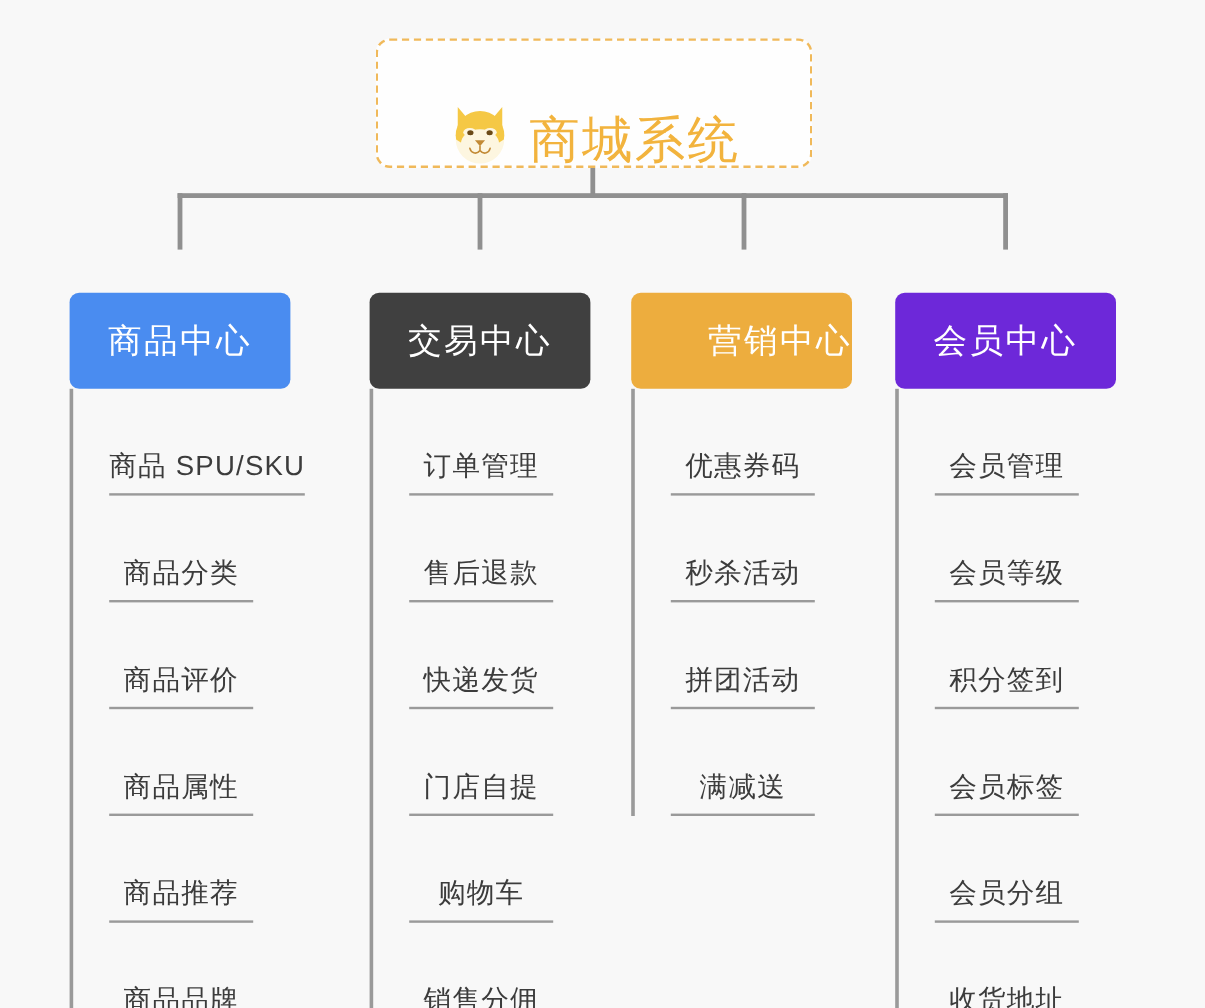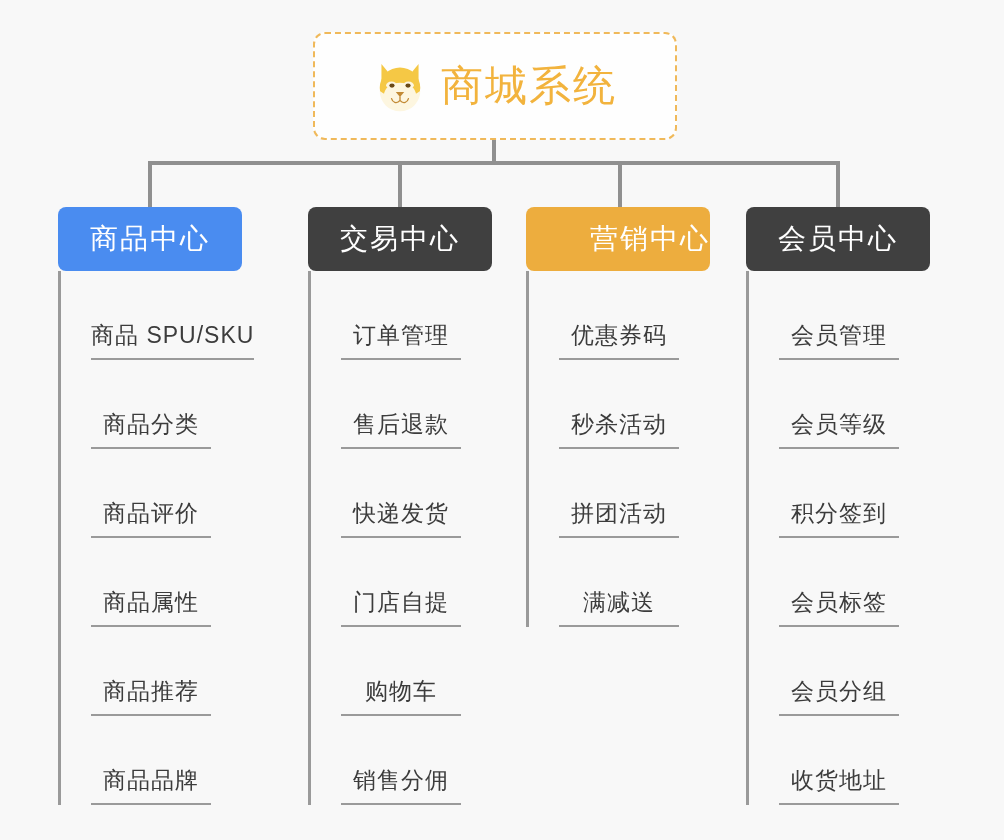--- a/index.html
+++ b/index.html
@@ -28,21 +28,21 @@
     position: absolute;
     left: 313px;
     top: 32px;
     width: 364px;
     height: 108px;
     box-sizing: border-box;
     background: #fefefe;
     border: 2px dashed #f0b95a;
     border-radius: 12px;
     display: flex;
-    align-items: center;
+    align-items: flex-end;
     justify-content: center;
     gap: 14px;
   }
   .root-icon {
     width: 54px;
     height: 54px;
     flex: 0 0 auto;
     display: block;
   }
   .root-title {
@@ -85,29 +85,30 @@
     position: absolute;
     top: 207px;
   }
   .branch-0 { left: 58px; }
   .branch-1 { left: 308px; }
   .branch-2 { left: 526px; }
   .branch-3 { left: 746px; }
 
   .branch-header {
     width: 184px;
-    height: 64px;
+    height: 80px;
     border-radius: 8px;
     display: flex;
     align-items: center;
     justify-content: center;
     color: #ffffff;
     font-size: 28px;
     letter-spacing: 2px;
     box-sizing: border-box;
+    margin-top: 37px;
   }
 
   
   .leaf-list {
     position: relative;
     padding-left: 0;
     border-left: 3px solid #9a9a9a;
     width: 230px;
   }
   .leaf-item {
@@ -225,21 +226,21 @@
       <div class="leaf-item">
           <span class="leaf-label">拼团活动</span>
         </div>
       <div class="leaf-item">
           <span class="leaf-label">满减送</span>
         </div>
     </div>
   </div>
 
   <div class="branch branch-3">
-    <div class="branch-header" style="background: #404040;">
+    <div class="branch-header" style="background: #6d28d9;">
       <span>会员中心</span>
     </div>
     <div class="leaf-list">
       <div class="leaf-item">
           <span class="leaf-label">会员管理</span>
         </div>
       <div class="leaf-item">
           <span class="leaf-label">会员等级</span>
         </div>
       <div class="leaf-item">

